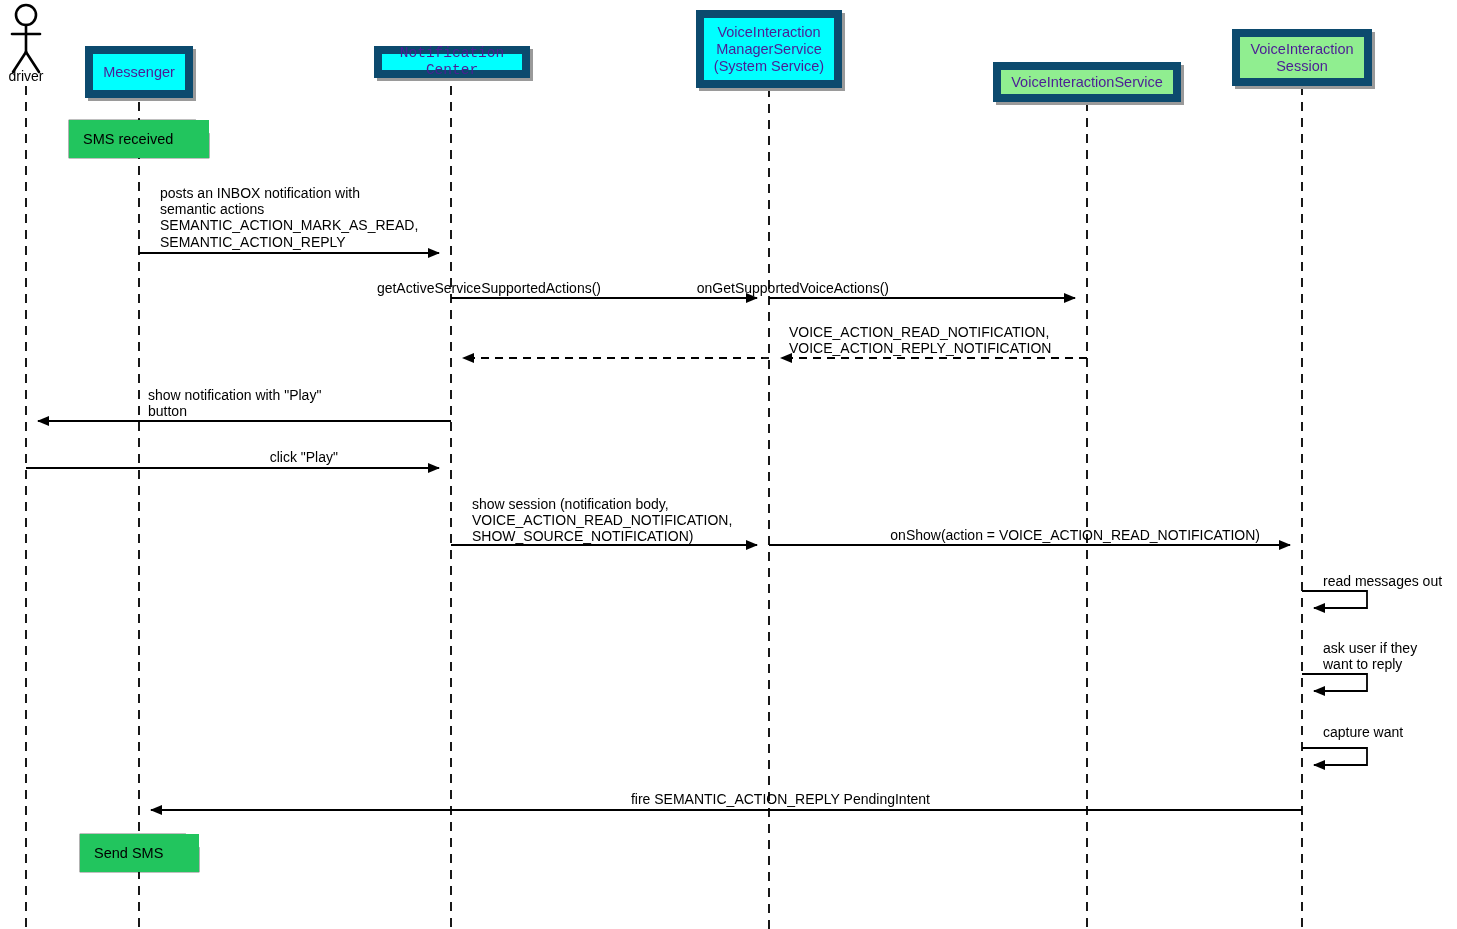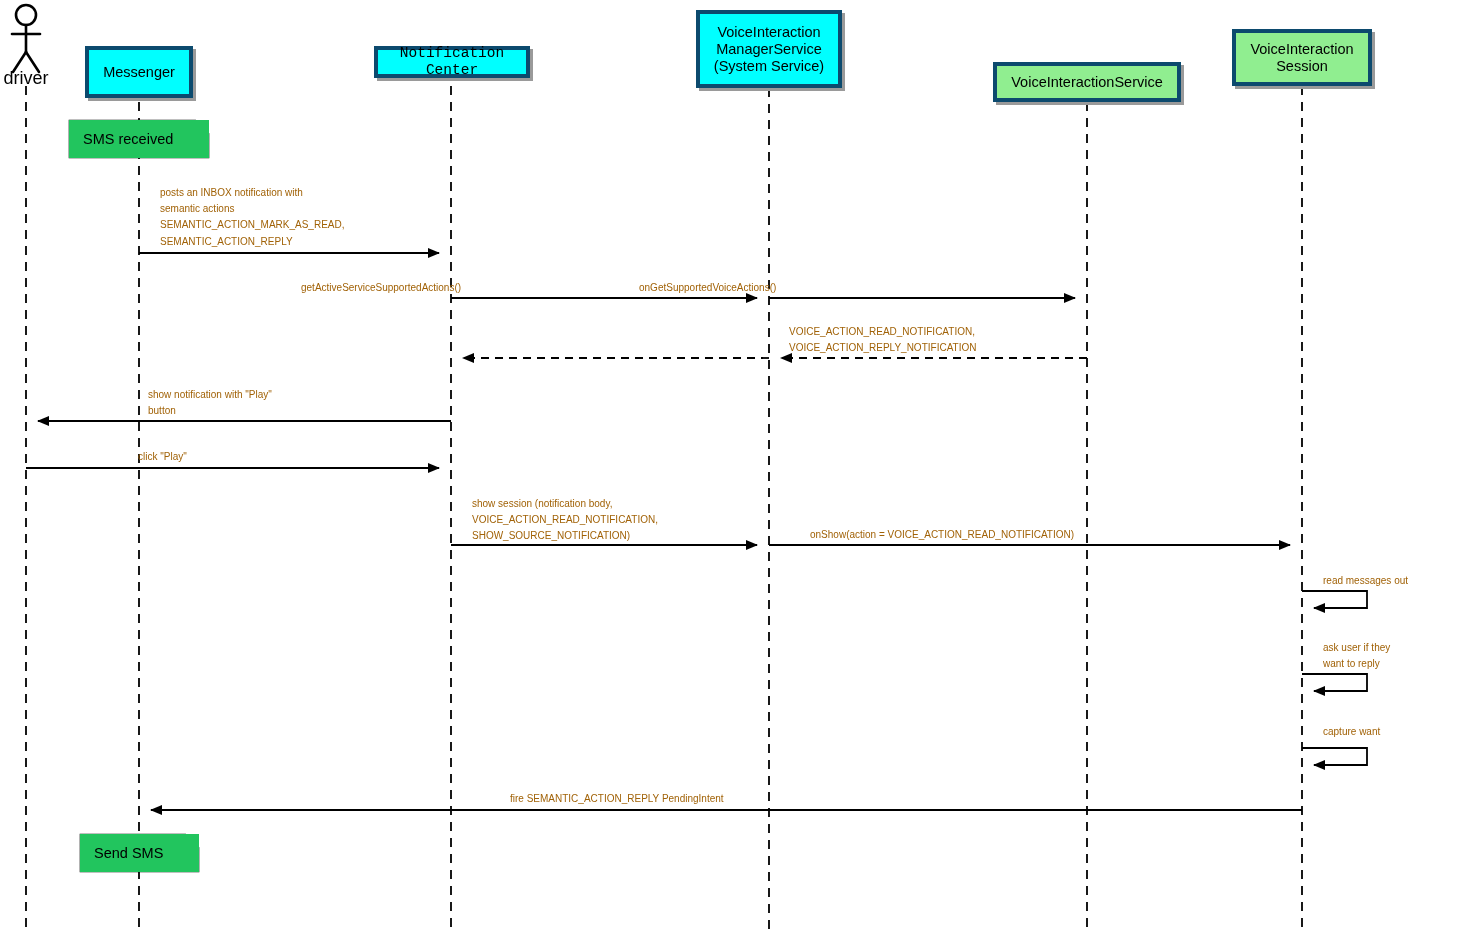--- a/index.html
+++ b/index.html
@@ -22,61 +22,61 @@
   #svg-layer {
     position: absolute;
     left: 0;
     top: 0;
     width: 1457px;
     height: 929px;
   }
   .participant-box {
     position: absolute;
     box-sizing: border-box;
-    border: 4px solid #0c4a6e;
+    border: 8px solid #0c4a6e;
     box-shadow: 3px 3px 0 0 #9a9a9a;
     display: flex;
     align-items: center;
     justify-content: center;
     text-align: center;
     font-size: 14.5px;
     line-height: 17px;
-    color: #000000;
+    color: #4c1d95;
     padding: 2px 6px;
     white-space: pre-line;
   }
   .note-box {
     position: absolute;
     box-sizing: border-box;
     background: #22c55e;
     font-size: 14.5px;
     line-height: 17px;
     color: #000000;
   }
   .note-box .note-label {
     position: absolute;
     left: 14px;
     top: 50%;
     transform: translateY(-50%);
     white-space: nowrap;
   }
   .msg-label {
     position: absolute;
-    font-size: 10px;
+    font-size: 14px;
     line-height: 16.2px;
-    color: #a16207;
+    color: #000000;
     white-space: pre-line;
     text-align: left;
   }
   .msg-label.centered {
-    text-align: left;
+    text-align: right;
   }
   .actor-label {
     position: absolute;
-    font-size: 18px;
+    font-size: 14px;
     color: #000000;
     text-align: center;
     white-space: nowrap;
   }
 </style>
 </head>
 <body>
 
 <div id="canvas">
 

